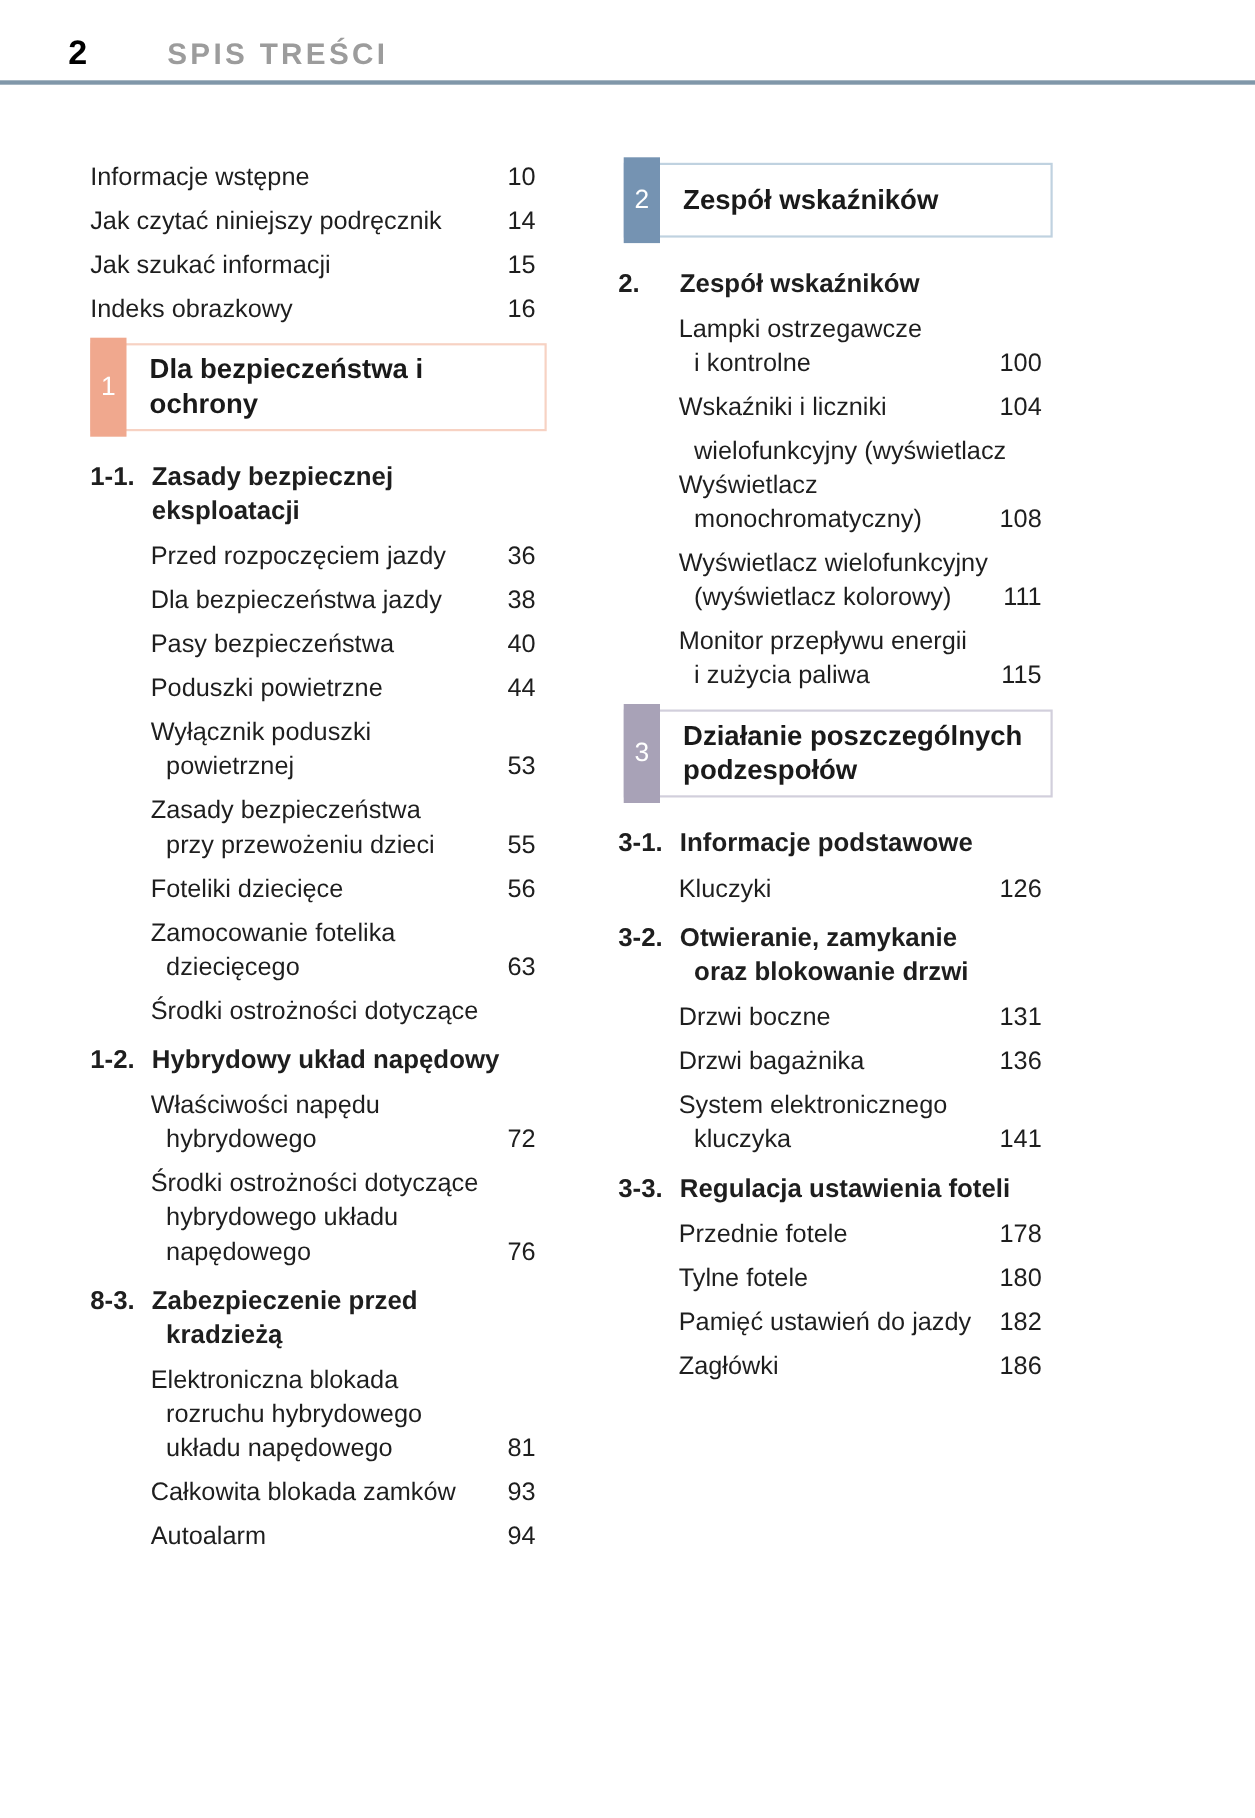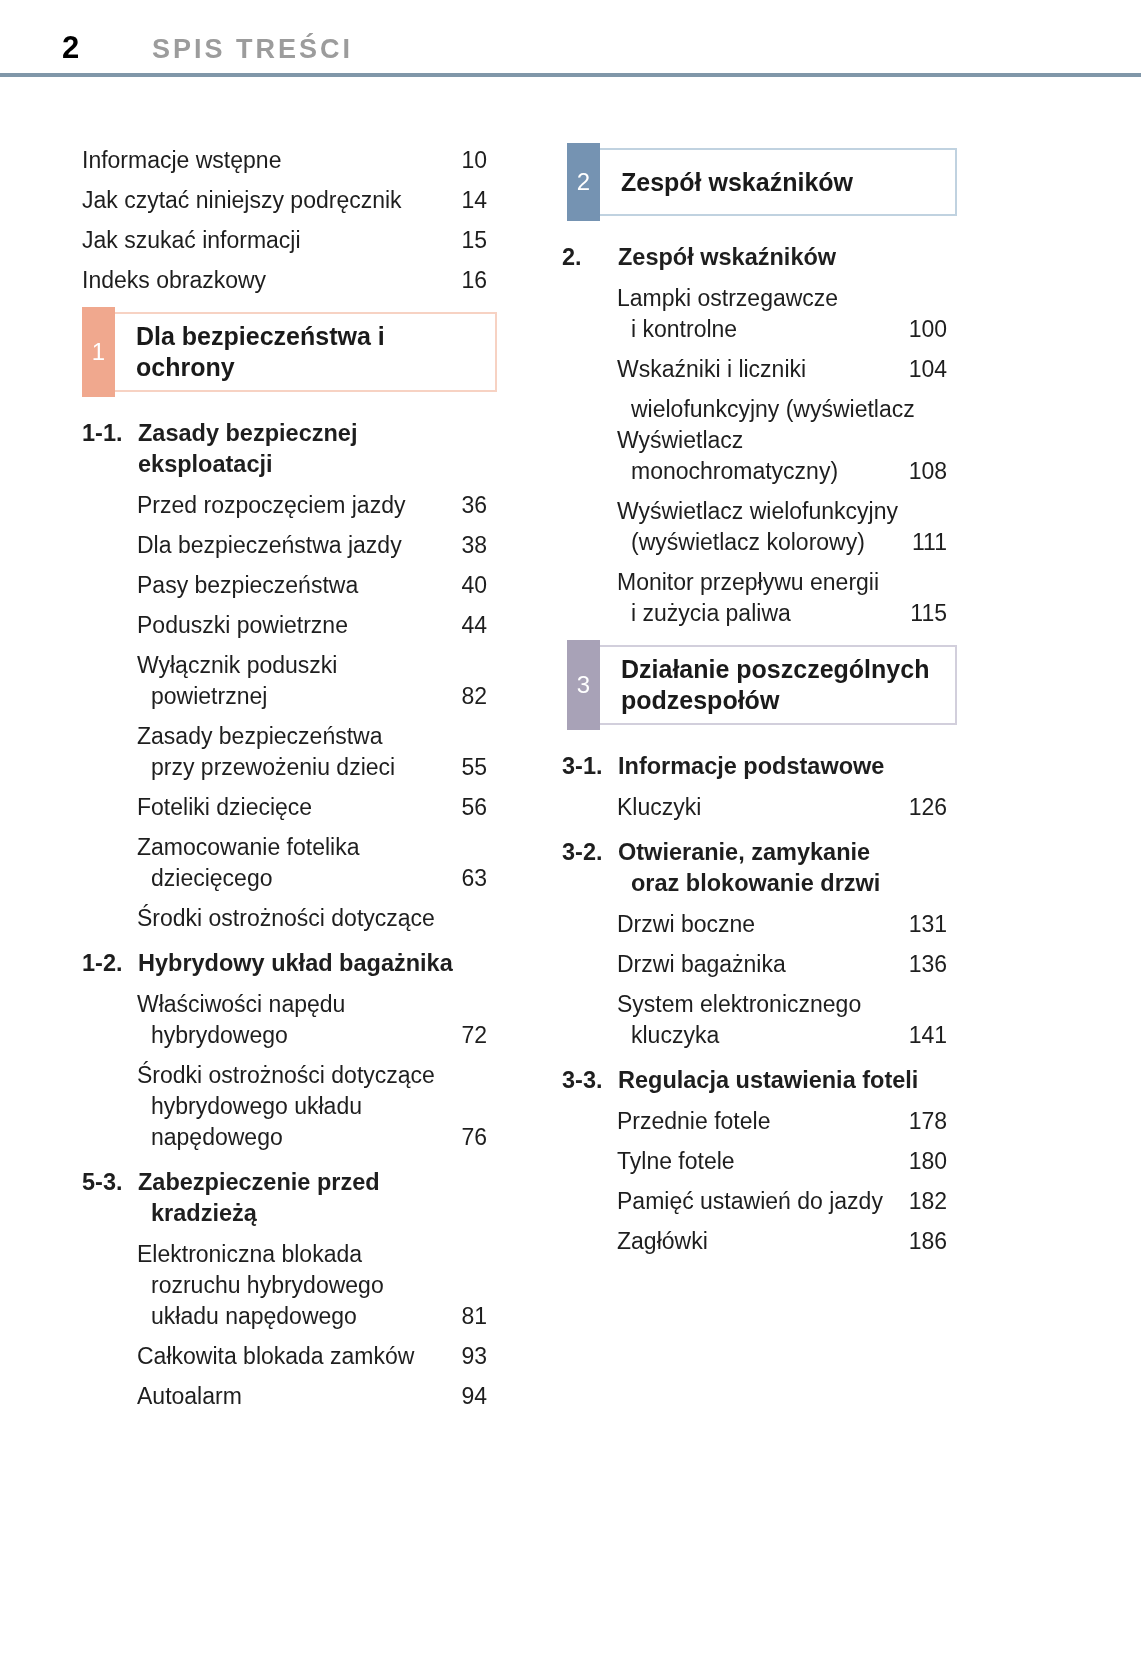--- a/index.html
+++ b/index.html
@@ -153,21 +153,21 @@
         <span class="entry-text">Poduszki powietrzne</span>
         <span class="entry-dots"></span>
         <span class="entry-page">44</span>
       </div>
     </div>
     <div class="toc-entry">
       <div class="entry-line">Wyłącznik poduszki</div>
       <div class="entry-last cont">
         <span class="entry-text">powietrznej</span>
         <span class="entry-dots"></span>
-        <span class="entry-page">82</span>
+        <span class="entry-page">53</span>
       </div>
     </div>
     <div class="toc-entry">
       <div class="entry-line">Zasady bezpieczeństwa</div>
       <div class="entry-last cont">
         <span class="entry-text">przy przewożeniu dzieci</span>
         <span class="entry-dots"></span>
         <span class="entry-page">55</span>
       </div>
     </div>
@@ -184,41 +184,41 @@
         <span class="entry-text">dziecięcego</span>
         <span class="entry-dots"></span>
         <span class="entry-page">63</span>
       </div>
     </div>
     <div class="toc-entry">
       <div class="entry-line">Środki ostrożności dotyczące</div>
     </div>
     <div class="toc-heading">
       <span class="heading-number">1-2.</span>
-      <div class="heading-line">Hybrydowy układ bagażnika</div>
+      <div class="heading-line">Hybrydowy układ napędowy</div>
     </div>
     <div class="toc-entry">
       <div class="entry-line">Właściwości napędu</div>
       <div class="entry-last cont">
         <span class="entry-text">hybrydowego</span>
         <span class="entry-dots"></span>
         <span class="entry-page">72</span>
       </div>
     </div>
     <div class="toc-entry">
       <div class="entry-line">Środki ostrożności dotyczące</div>
       <div class="entry-line cont">hybrydowego układu</div>
       <div class="entry-last cont">
         <span class="entry-text">napędowego</span>
         <span class="entry-dots"></span>
         <span class="entry-page">76</span>
       </div>
     </div>
     <div class="toc-heading">
-      <span class="heading-number">5-3.</span>
+      <span class="heading-number">8-3.</span>
       <div class="heading-line">Zabezpieczenie przed</div>
       <div class="heading-line cont">kradzieżą</div>
     </div>
     <div class="toc-entry">
       <div class="entry-line">Elektroniczna blokada</div>
       <div class="entry-line cont">rozruchu hybrydowego</div>
       <div class="entry-last cont">
         <span class="entry-text">układu napędowego</span>
         <span class="entry-dots"></span>
         <span class="entry-page">81</span>

